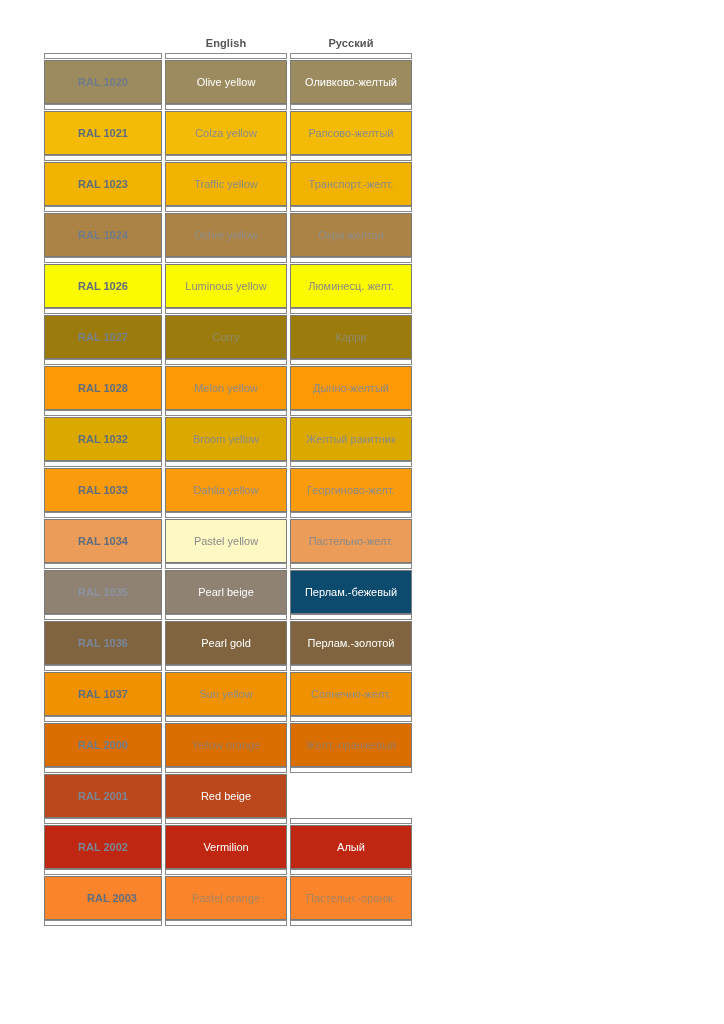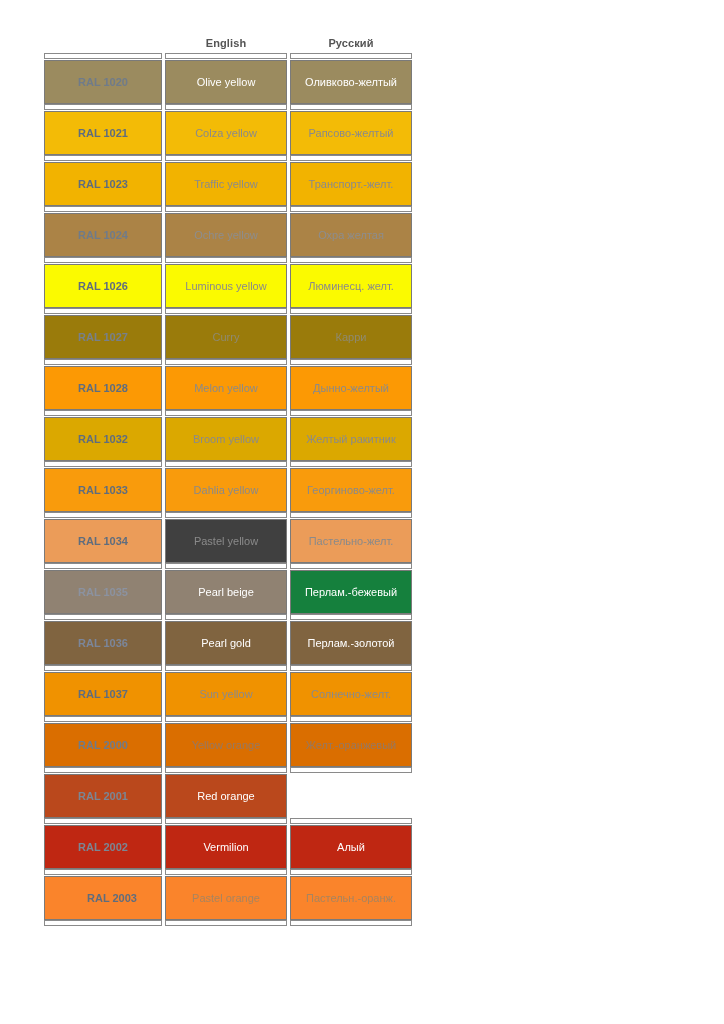--- a/index.html
+++ b/index.html
@@ -253,42 +253,42 @@
           </div>
         </div>
         <div class="data-row">
           <div class="cell-wrap code">
             <div class="shelf"></div>
             <div class="swatch code-swatch" style="background: rgb(235, 156, 89); color: rgb(95, 109, 126);">RAL 1034</div>
           </div>
           <div class="gutter"></div>
           <div class="cell-wrap name">
             <div class="shelf"></div>
-            <div class="swatch" style="background: #404040; color: rgb(138, 138, 138);">Pastel yellow</div>
+            <div class="swatch" style="background: #fef9c3; color: rgb(138, 138, 138);">Pastel yellow</div>
           </div>
           <div class="gutter"></div>
           <div class="cell-wrap name">
             <div class="shelf"></div>
             <div class="swatch" style="background: rgb(235, 156, 89); color: rgb(138, 138, 138);">Пастельно-желт.</div>
           </div>
         </div>
         <div class="data-row">
           <div class="cell-wrap code">
             <div class="shelf"></div>
             <div class="swatch code-swatch" style="background: rgb(144, 130, 114); color: rgb(139, 146, 160);">RAL 1035</div>
           </div>
           <div class="gutter"></div>
           <div class="cell-wrap name">
             <div class="shelf"></div>
             <div class="swatch" style="background: rgb(144, 130, 114); color: rgb(255, 255, 255);">Pearl beige</div>
           </div>
           <div class="gutter"></div>
           <div class="cell-wrap name">
             <div class="shelf"></div>
-            <div class="swatch" style="background: #15803d; color: rgb(255, 255, 255);">Перлам.-бежевый</div>
+            <div class="swatch" style="background: #0c4a6e; color: rgb(255, 255, 255);">Перлам.-бежевый</div>
           </div>
         </div>
         <div class="data-row">
           <div class="cell-wrap code">
             <div class="shelf"></div>
             <div class="swatch code-swatch" style="background: rgb(128, 100, 64); color: rgb(123, 134, 154);">RAL 1036</div>
           </div>
           <div class="gutter"></div>
           <div class="cell-wrap name">
             <div class="shelf"></div>
@@ -333,21 +333,21 @@
           </div>
         </div>
         <div class="data-row">
           <div class="cell-wrap code">
             <div class="shelf"></div>
             <div class="swatch code-swatch" style="background: rgb(186, 72, 28); color: rgb(123, 134, 148); text-align: right;">RAL 2001</div>
           </div>
           <div class="gutter"></div>
           <div class="cell-wrap name">
             <div class="shelf"></div>
-            <div class="swatch" style="background: rgb(186, 72, 28); color: rgb(255, 255, 255);">Red orange</div>
+            <div class="swatch" style="background: rgb(186, 72, 28); color: rgb(255, 255, 255);">Red beige</div>
           </div>
           <div class="gutter"></div>
           <div class="cell-wrap name">
             <div class="shelf"></div>
           </div>
         </div>
         <div class="data-row">
           <div class="cell-wrap code">
             <div class="shelf"></div>
             <div class="swatch code-swatch" style="background: rgb(191, 39, 18); color: rgb(123, 134, 148);">RAL 2002</div>

